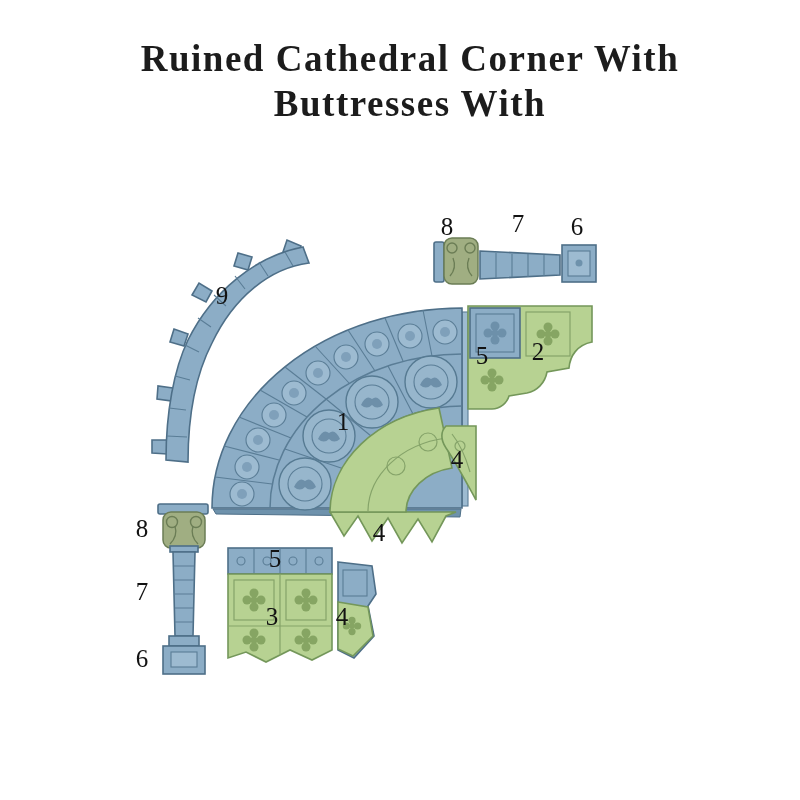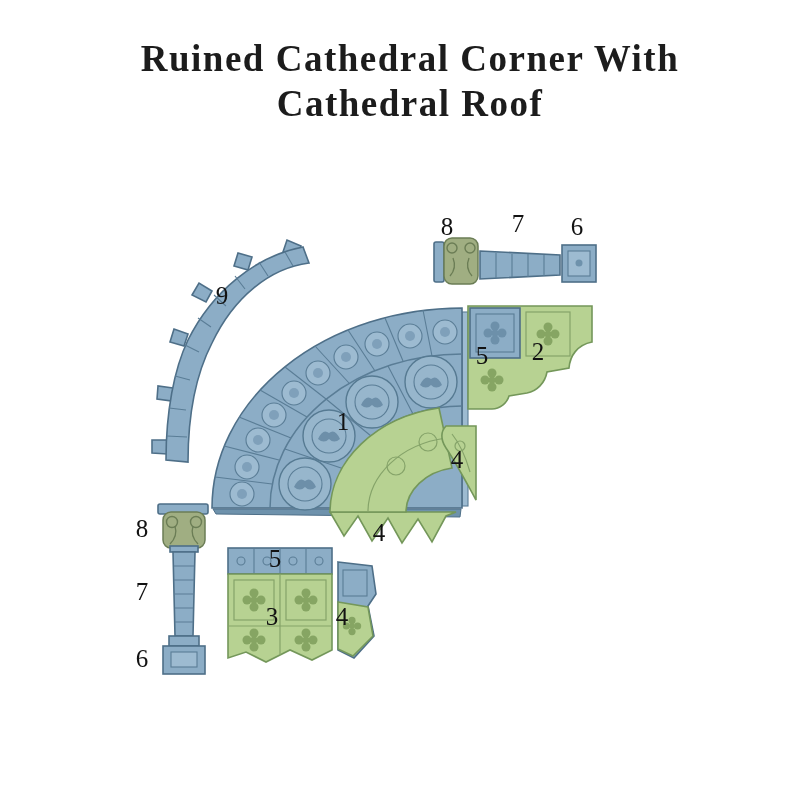--- a/index.html
+++ b/index.html
@@ -20,21 +20,21 @@
   .lg {stroke:#85a369;stroke-width:1.2;fill:none;}
   .med{fill:#97b6cc;stroke:#567a92;stroke-width:1.4;}
 </style>
 </head>
 <body>
 
 <div class="stage">
 
   <div class="title">
     <div>Ruined Cathedral Corner With</div>
-    <div>Cathedral Roof</div>
+    <div>Buttresses With</div>
   </div>
 
   <svg class="canvas" width="800" height="800" viewBox="0 0 800 800">
     <defs>
       <g id="quat">
         <circle cx="0" cy="-7" r="4.5"></circle>
           <circle cx="0" cy="7" r="4.5"></circle>
         <circle cx="-7" cy="0" r="4.5"></circle>
           <circle cx="7" cy="0" r="4.5"></circle>
         <circle cx="0" cy="0" r="3.5"></circle>

